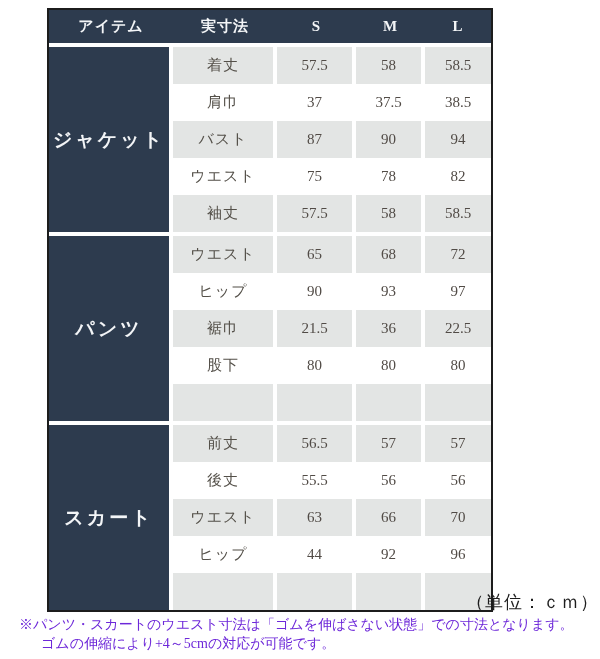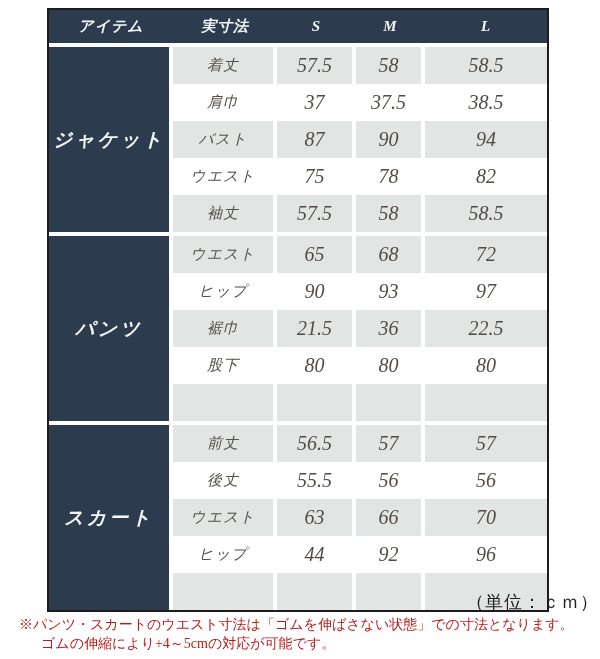--- a/index.html
+++ b/index.html
@@ -3,22 +3,22 @@
 <meta charset="utf-8">
 <style>
   * { margin:0; padding:0; box-sizing:border-box; }
   html,body { background:#ffffff; }
   body {
     width:600px; height:659px; position:relative; overflow:hidden;
     font-family:"Liberation Serif","DejaVu Serif",serif;
     color:#4f4a45;
   }
   .size-table {
-    position:absolute; left:47px; top:8px; width:502px;
-    border:2px solid var(--frame,#1c1c1c); background:#0f766e;font-style:italic;
+    position:absolute; left:47px; top:8px; width:446px;
+    border:2px solid var(--frame,#1c1c1c); background:#0f766e;
   }
   .thead {
     display:grid; grid-template-columns:124px 104px 79px 69px 1fr;
     background:var(--navy,#2d3b4e); height:33px; align-items:center;
   }
   .thead span {
     text-align:center; color:#f3f5f7; font-weight:bold;
     font-size:15px; letter-spacing:1px;
   }
   .tbody { display:flex; flex-direction:column; gap:4px; padding-top:4px; background:#ffffff; }
@@ -27,28 +27,28 @@
     background:var(--navy,#2d3b4e); color:#f3f5f7;
     display:flex; align-items:center; justify-content:center;
     font-weight:bold; font-size:19px; letter-spacing:3px;
   }
   .rows { display:flex; flex-direction:column; }
   .row { display:grid; grid-template-columns:100px 75px 65px 1fr; column-gap:4px; height:37px;border-radius:7px; }
   .row .cell { display:flex; align-items:center; justify-content:center; }
   .row.shade .cell { background:var(--row_gray,#e3e5e4); }
   .row.plain .cell { background:#ffffff; }
   .cell.spec { font-size:15px; letter-spacing:1px; color:#545049; }
-  .cell.val  { font-size:20px; color:#514b46; }
+  .cell.val  { font-size:15px; color:#514b46; }
   .unit-note {
     position:absolute; top:590px; right:1px;
     font-size:18px; color:#1d1d1d; letter-spacing:1px;
   }
   .notes {
     position:absolute; top:615px; left:19px;
-    font-size:14px; line-height:19px; color:#b91c1c; white-space:nowrap;
+    font-size:14px; line-height:19px; color:#6d28d9; white-space:nowrap;
   }
   .notes .indent { padding-left:22px; }
 </style>
 </head>
 <body>
 
 <div class="page">
 
   <div class="size-table">
     <div class="thead">

